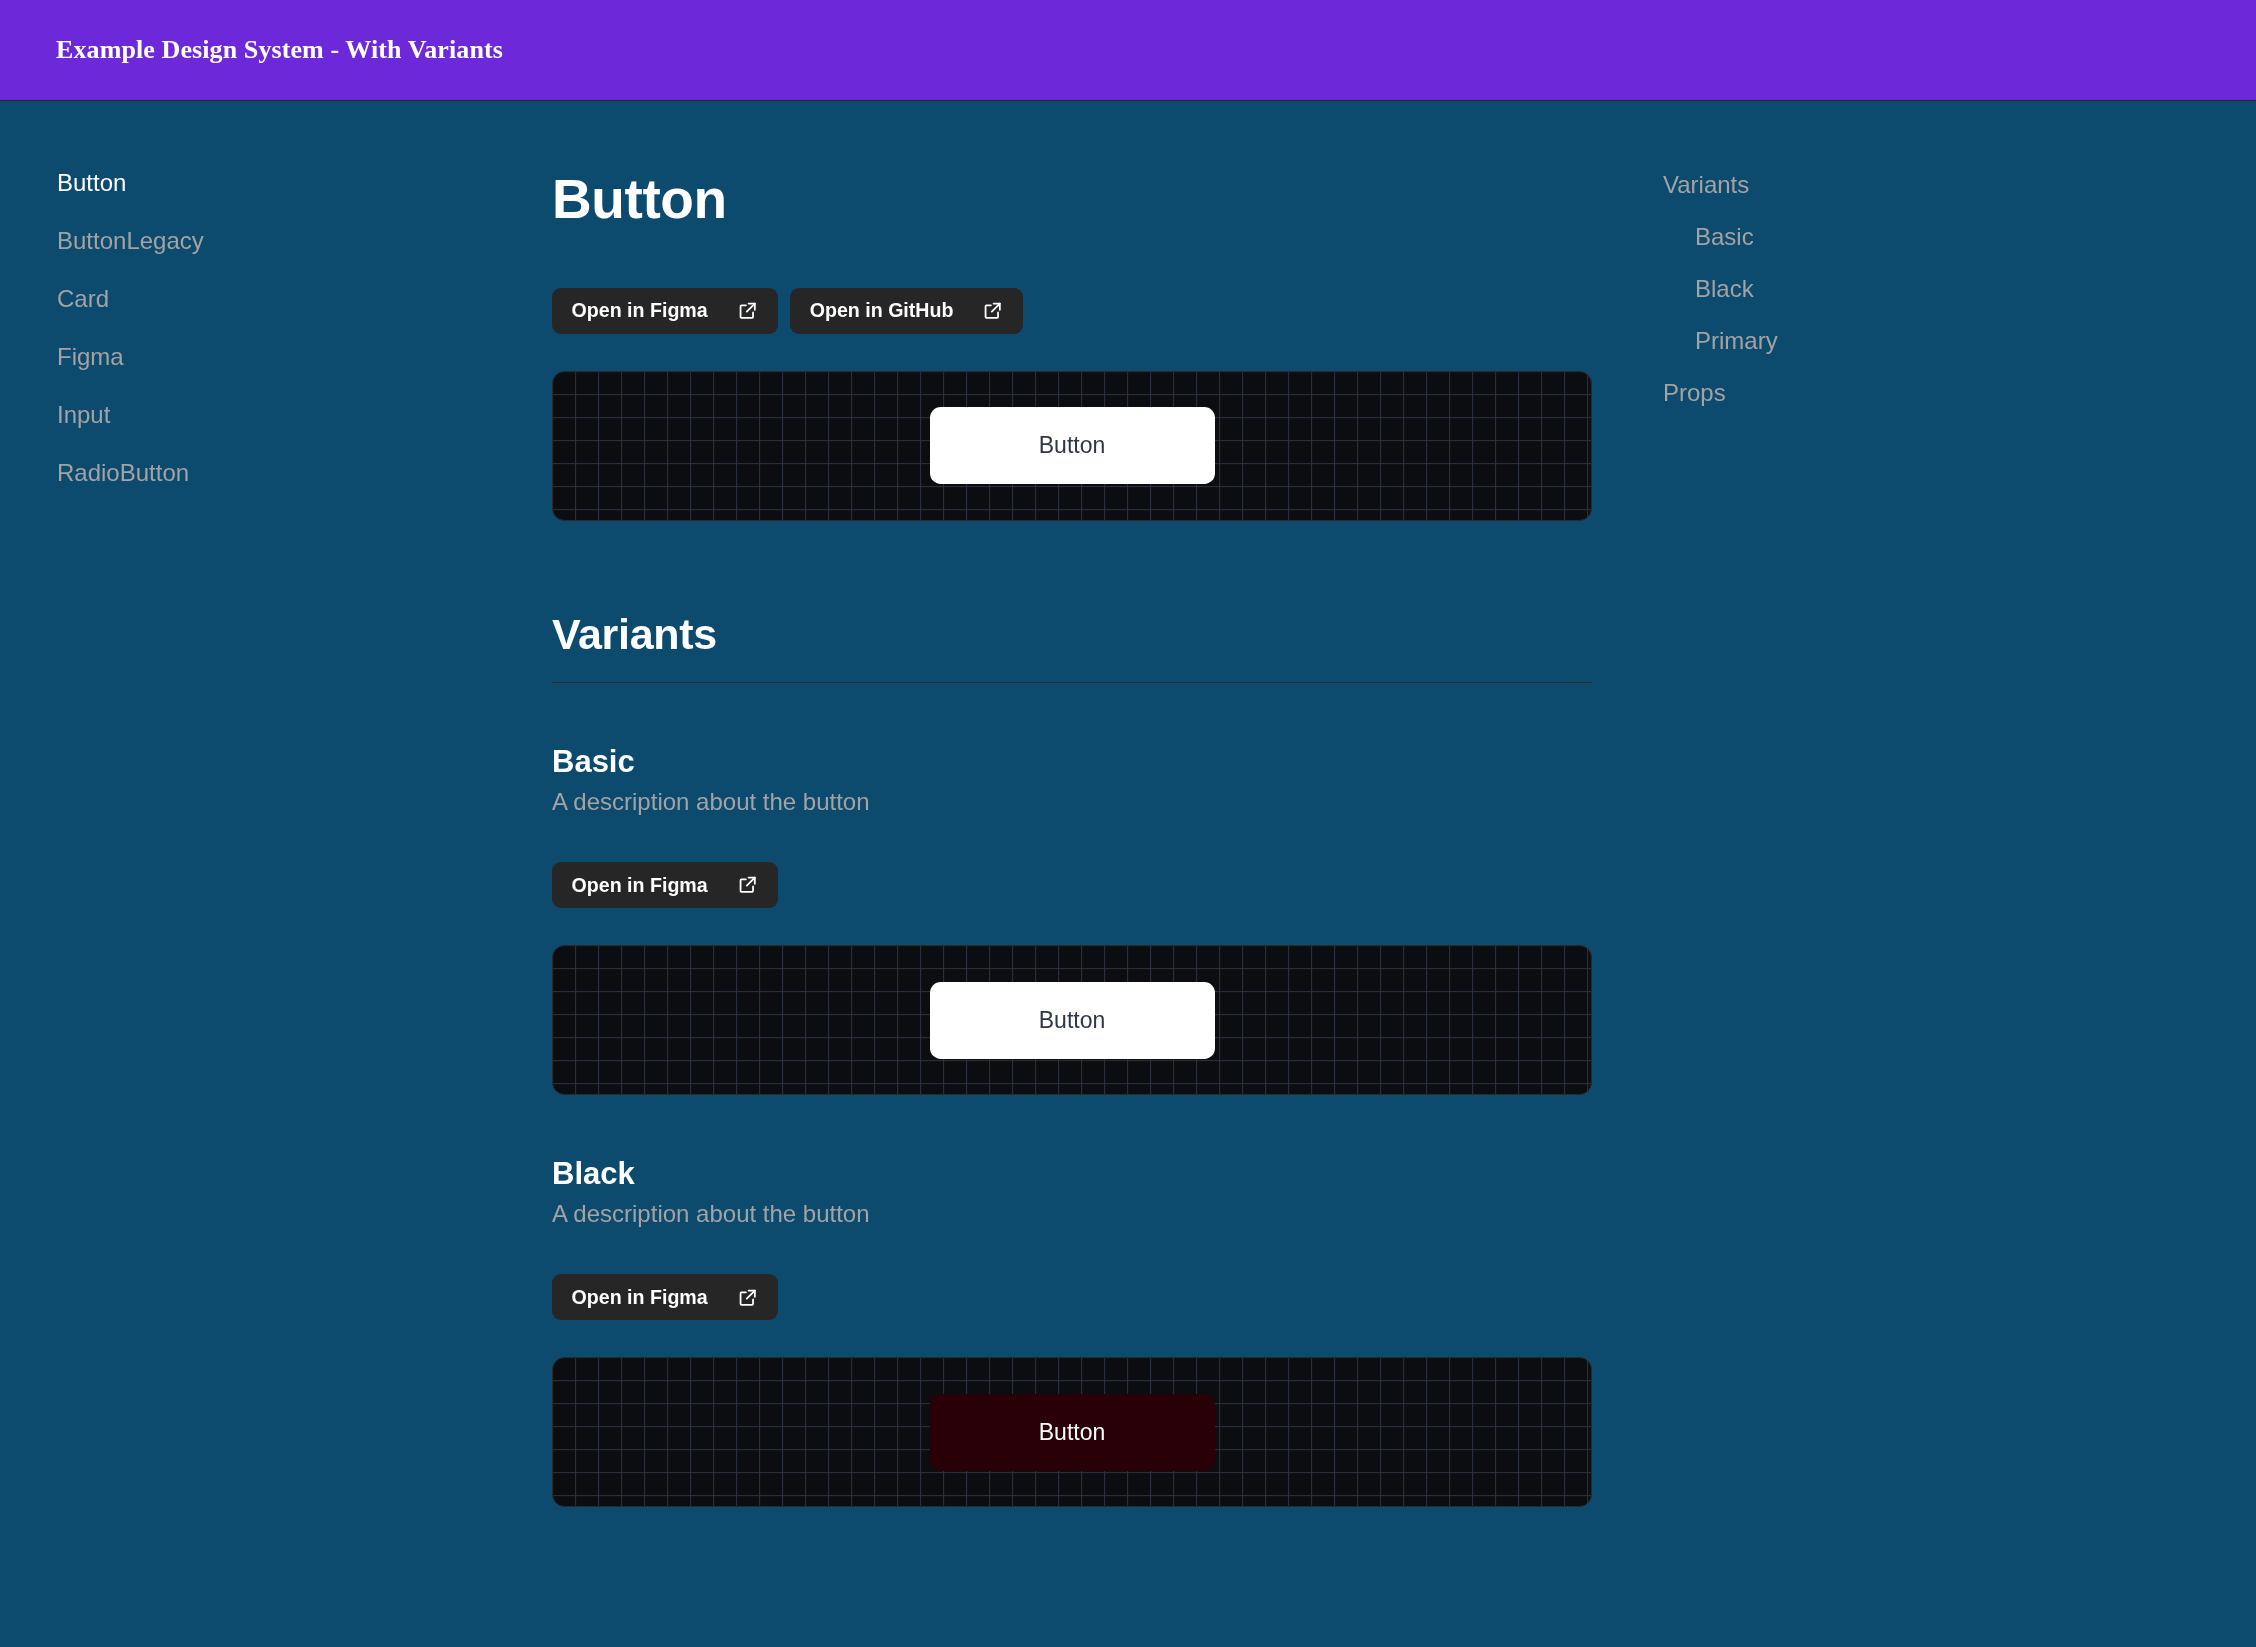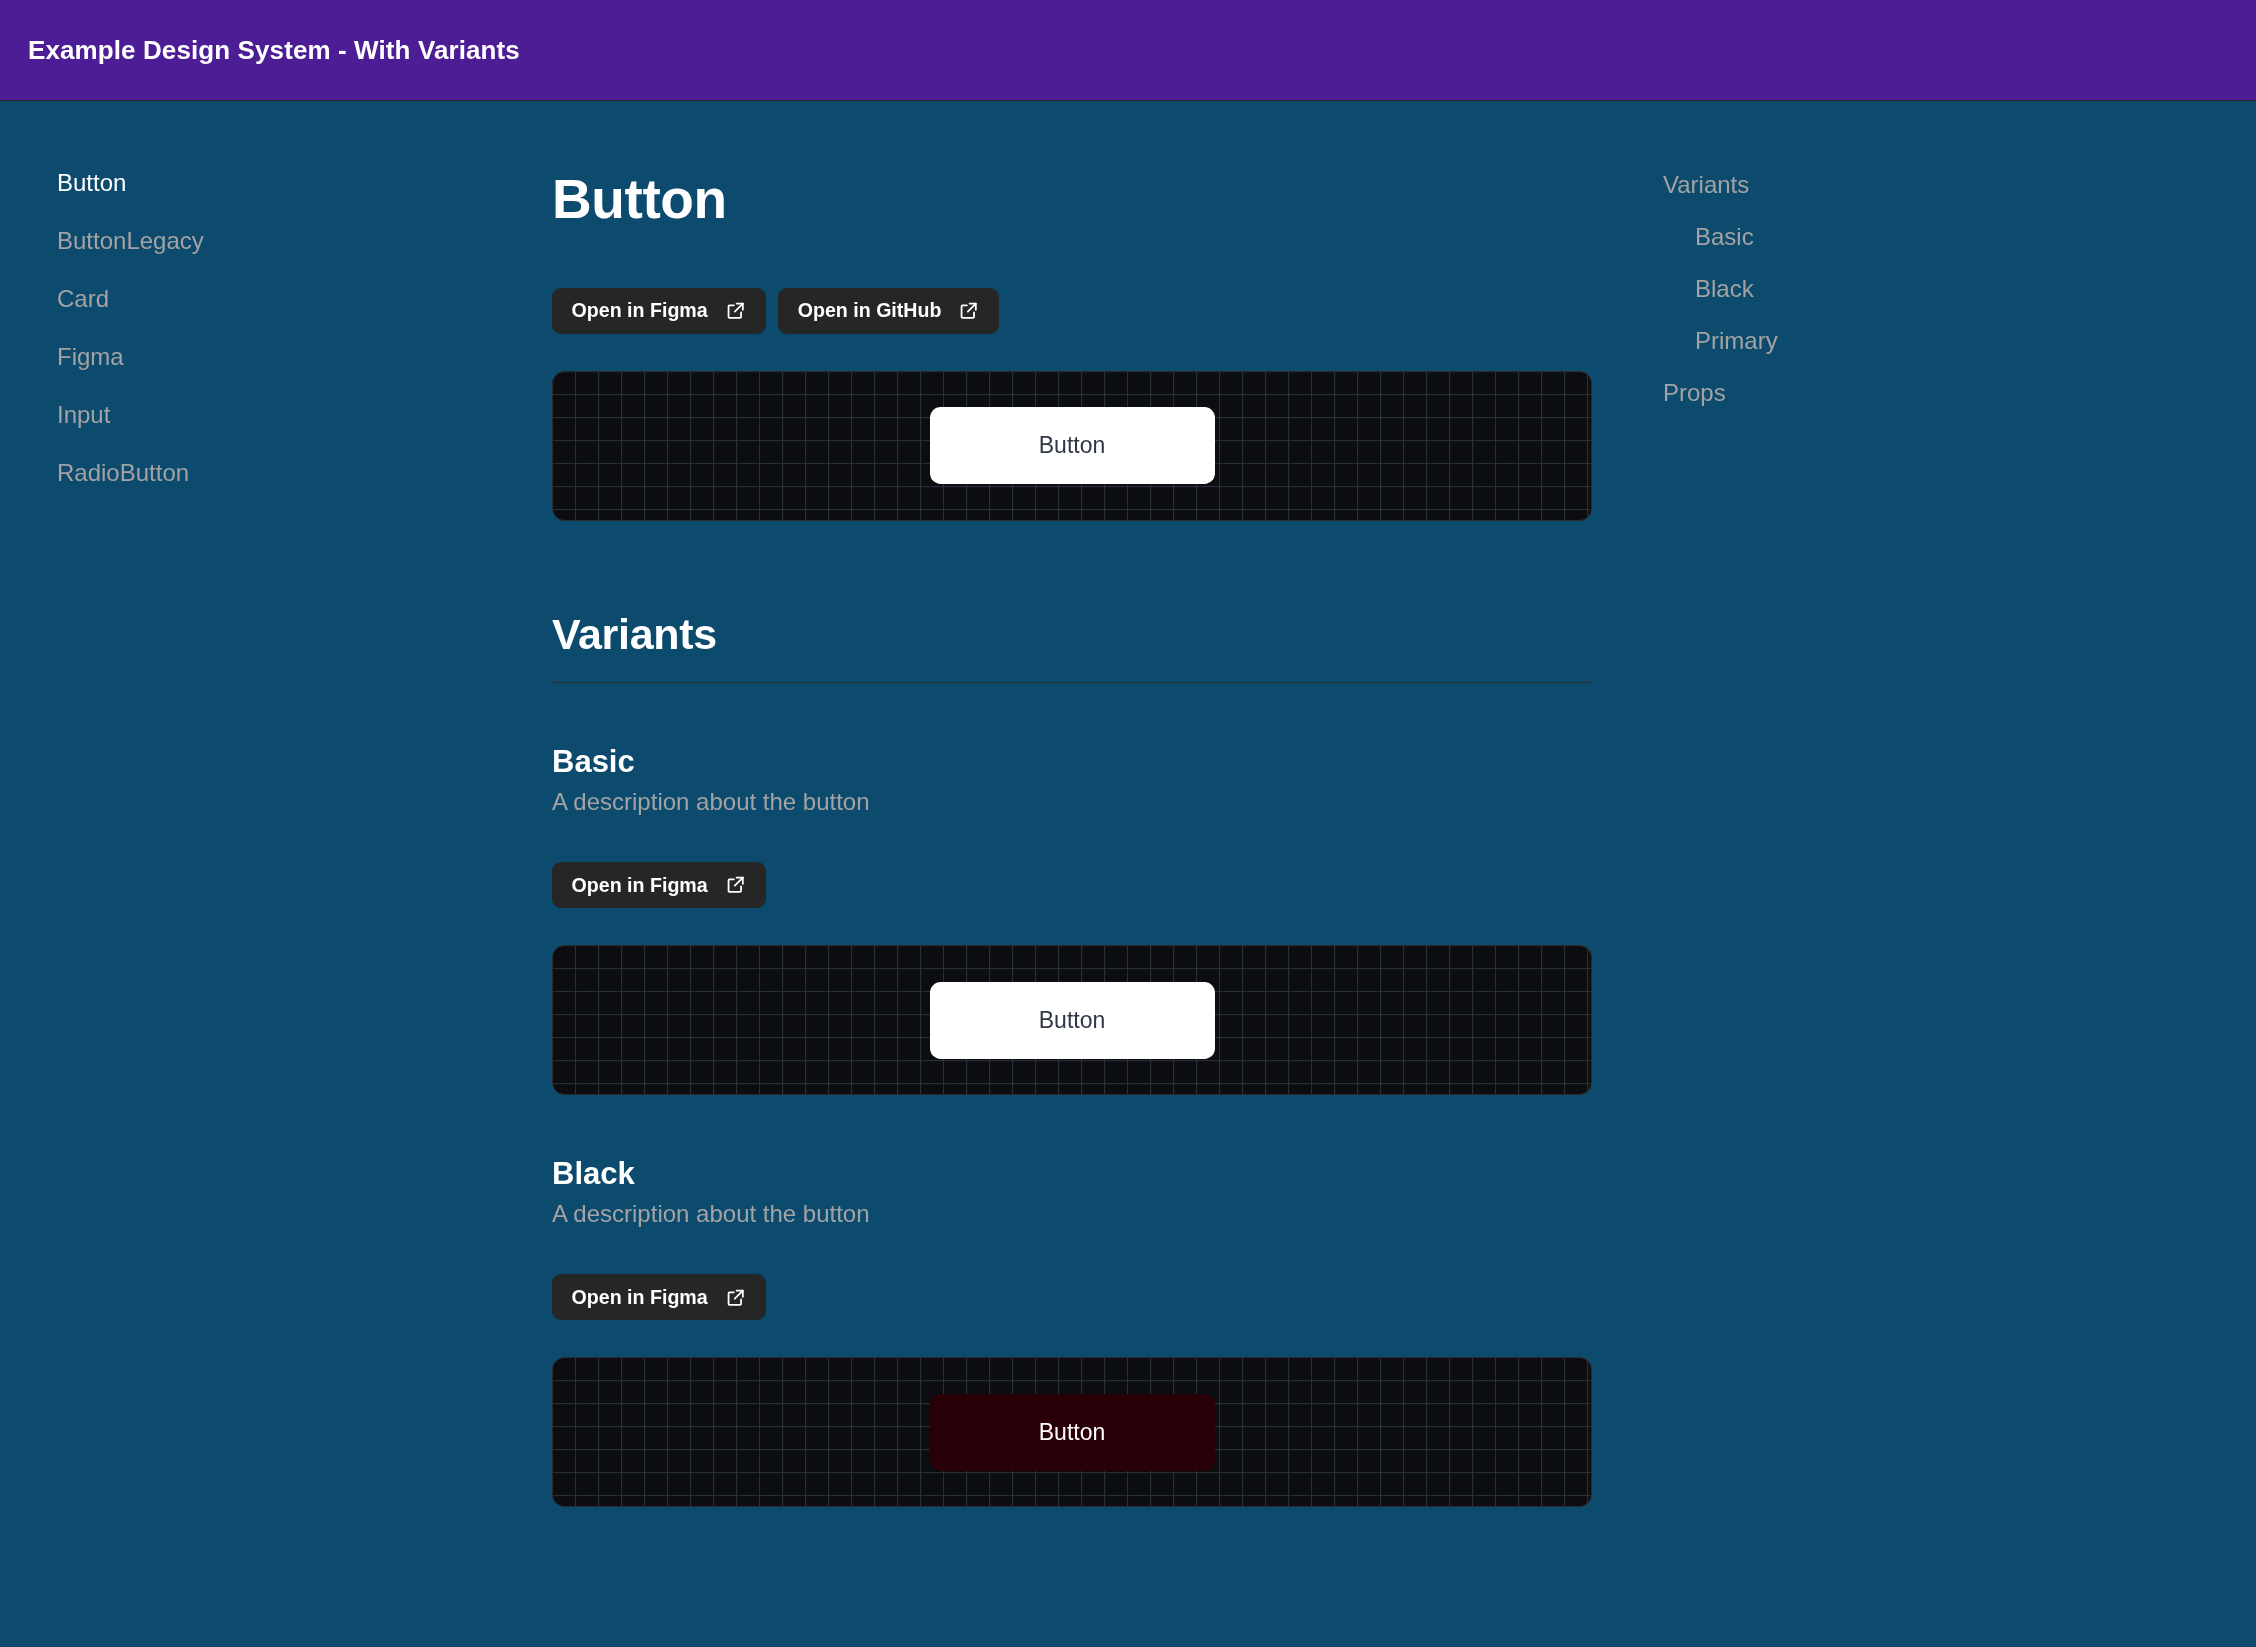--- a/index.html
+++ b/index.html
@@ -11,22 +11,23 @@
     font-family: "Liberation Sans", sans-serif;
     overflow: hidden;
   }
 
   
   .app-header {
     height: 101px;
     border-bottom: 0.9px solid #262626;
     display: flex;
     align-items: center;
-    padding-left: 28px;
-    background: #4c1d95;
+    padding-left: 56px;
+    background: #6d28d9;
+    font-family: Liberation Serif, serif;
   }
   .app-title {
     color: #ffffff;
     font-size: 26px;
     font-weight: bold;
     letter-spacing: 0.1px;
   }
 
   
   .page {
@@ -90,21 +91,21 @@
     background: #262626;
     border: none;
     border-radius: 9px;
     color: #ffffff;
     font-size: 19.6px;
     font-weight: bold;
     font-family: "Liberation Sans", sans-serif;
     padding: 11.6px 19.6px;
     display: inline-flex;
     align-items: center;
-    gap: 17px;
+    gap: 29px;
     cursor: pointer;
     white-space: nowrap;
   }
   .ext-icon {
     width: 21.4px;
     height: 21.4px;
     display: inline-block;
     flex: none;
   }
   .ext-icon svg { display: block; }

